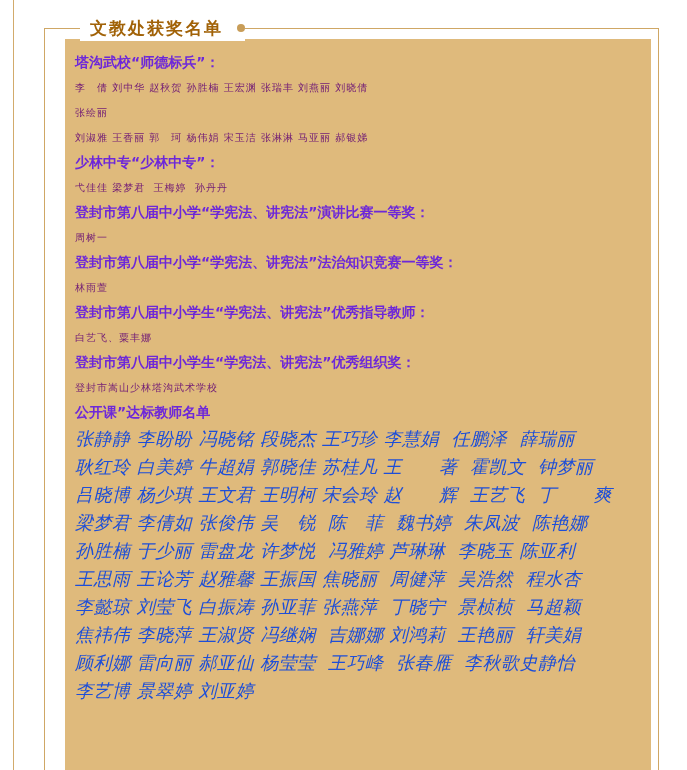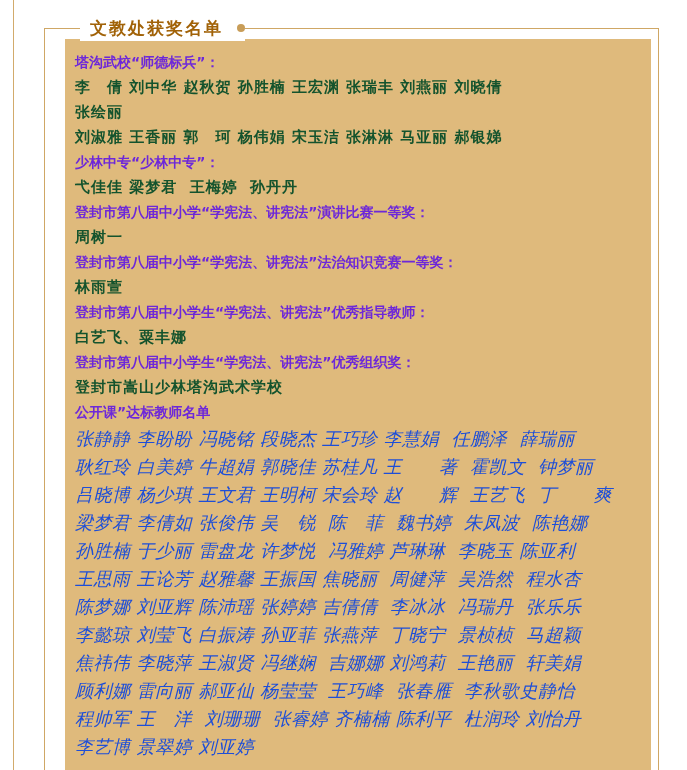--- a/index.html
+++ b/index.html
@@ -34,21 +34,21 @@
   .tan-box{
     position:absolute;left:65px;top:39px;width:586px;height:780px;
     background:#dfba7c;box-sizing:border-box;
     padding:11px 8px 0 10px;z-index:2;
   }
   .line{white-space:pre-wrap;}
   .line.heading{
     font-size:14px;line-height:25px;font-weight:bold;color:#6d28d9;
   }
   .line.names{
-    font-size:15px;line-height:25px;color:#14532d;letter-spacing:1px;font-weight:bold;
+    font-size:10px;line-height:25px;color:#701a75;letter-spacing:1px;
   }
   .line.grid{
     font-size:18px;line-height:28px;color:#1d4ed8;letter-spacing:0.5px;font-style:italic;
   }
 </style>
 </head>
 <body>
 
 <div class="accent-line"></div>
 
@@ -74,19 +74,17 @@
     <div class="line names">白艺飞、粟丰娜</div>
     <div class="line heading">登封市第八届中小学生“学宪法、讲宪法”优秀组织奖：</div>
     <div class="line names">登封市嵩山少林塔沟武术学校</div>
     <div class="line heading">公开课”达标教师名单</div>
     <div class="line grid">张静静 李盼盼 冯晓铭 段晓杰 王巧珍 李慧娟  任鹏泽  薛瑞丽</div>
     <div class="line grid">耿红玲 白美婷 牛超娟 郭晓佳 苏桂凡 王　　著  霍凯文  钟梦丽</div>
     <div class="line grid">吕晓博 杨少琪 王文君 王明柯 宋会玲 赵　　辉  王艺飞  丁　　爽</div>
     <div class="line grid">梁梦君 李倩如 张俊伟 吴　锐  陈　菲  魏书婷  朱凤波  陈艳娜</div>
     <div class="line grid">孙胜楠 于少丽 雷盘龙 许梦悦  冯雅婷 芦琳琳  李晓玉 陈亚利</div>
     <div class="line grid">王思雨 王论芳 赵雅馨 王振国 焦晓丽  周健萍  吴浩然  程水杏</div>
-    <div class="line grid">陈梦娜 刘亚辉 陈沛瑶 张婷婷 吉倩倩  李冰冰  冯瑞丹  张乐乐</div>
     <div class="line grid">李懿琼 刘莹飞 白振涛 孙亚菲 张燕萍  丁晓宁  景桢桢  马超颖</div>
     <div class="line grid">焦祎伟 李晓萍 王淑贤 冯继娴  吉娜娜 刘鸿莉  王艳丽  轩美娟</div>
     <div class="line grid">顾利娜 雷向丽 郝亚仙 杨莹莹  王巧峰  张春雁  李秋歌史静怡</div>
-    <div class="line grid">程帅军 王　洋  刘珊珊  张睿婷 齐楠楠 陈利平  杜润玲 刘怡丹</div>
     <div class="line grid">李艺博 景翠婷 刘亚婷</div>
   </div>
 
 </body></html>

